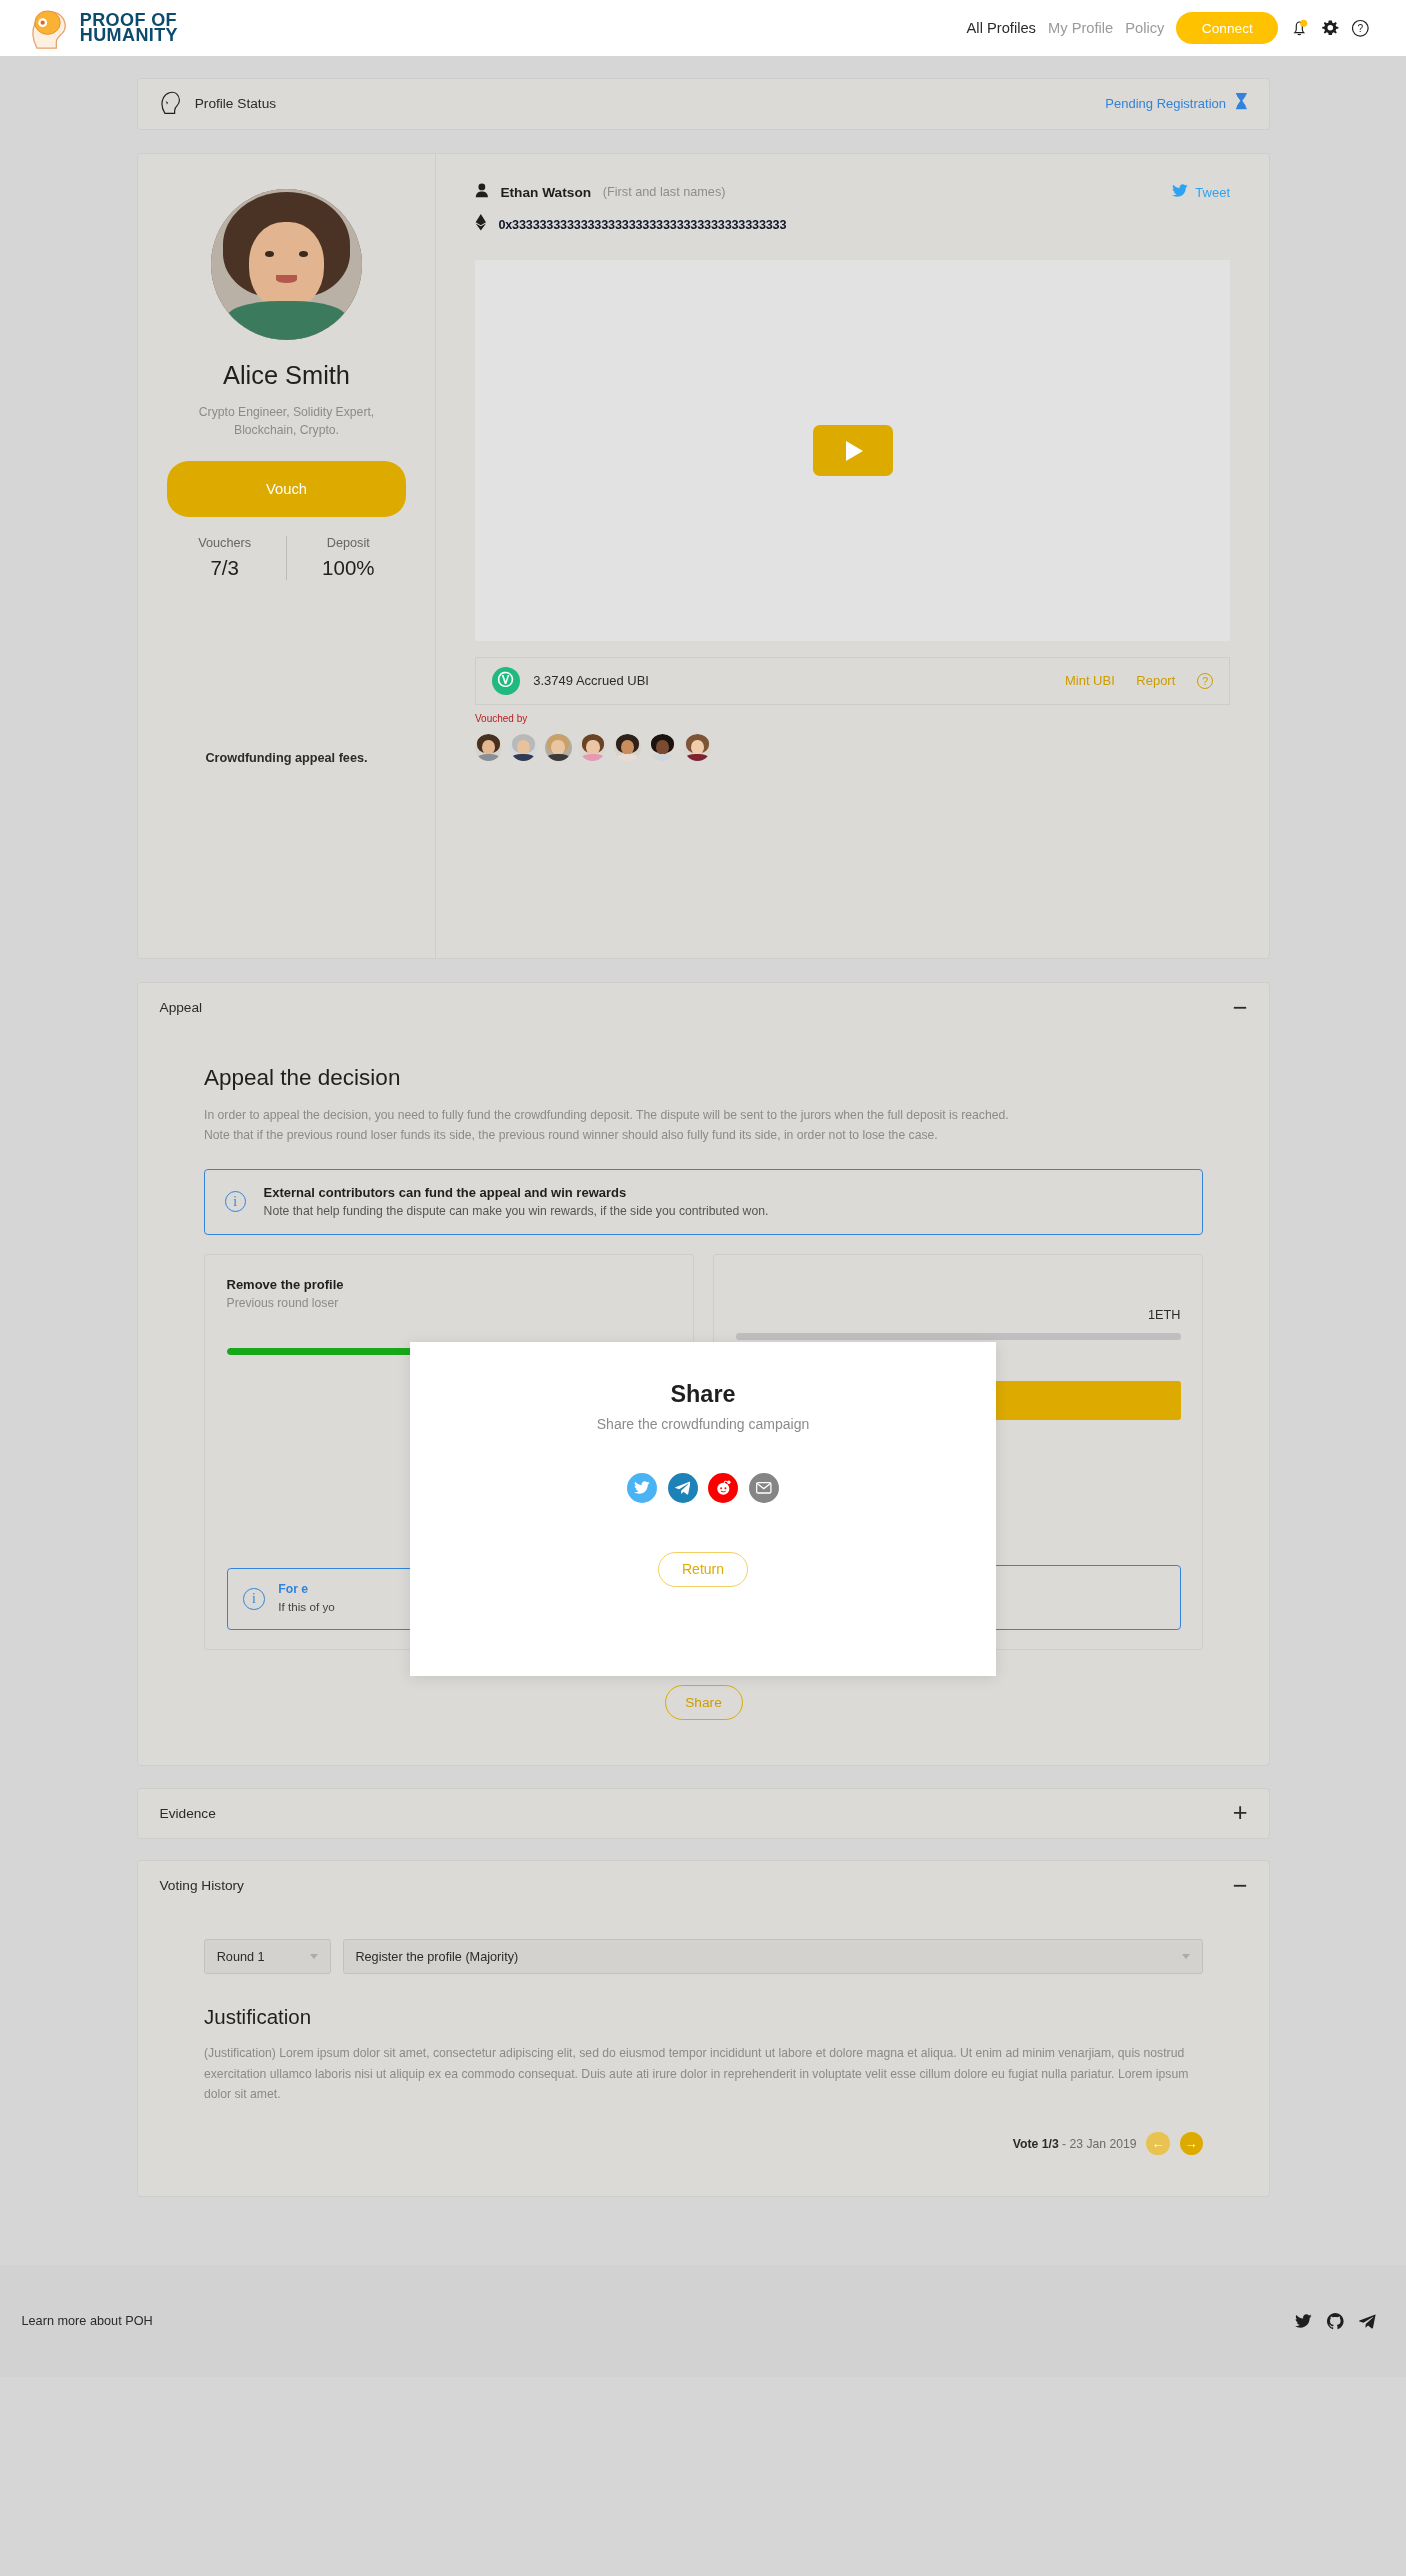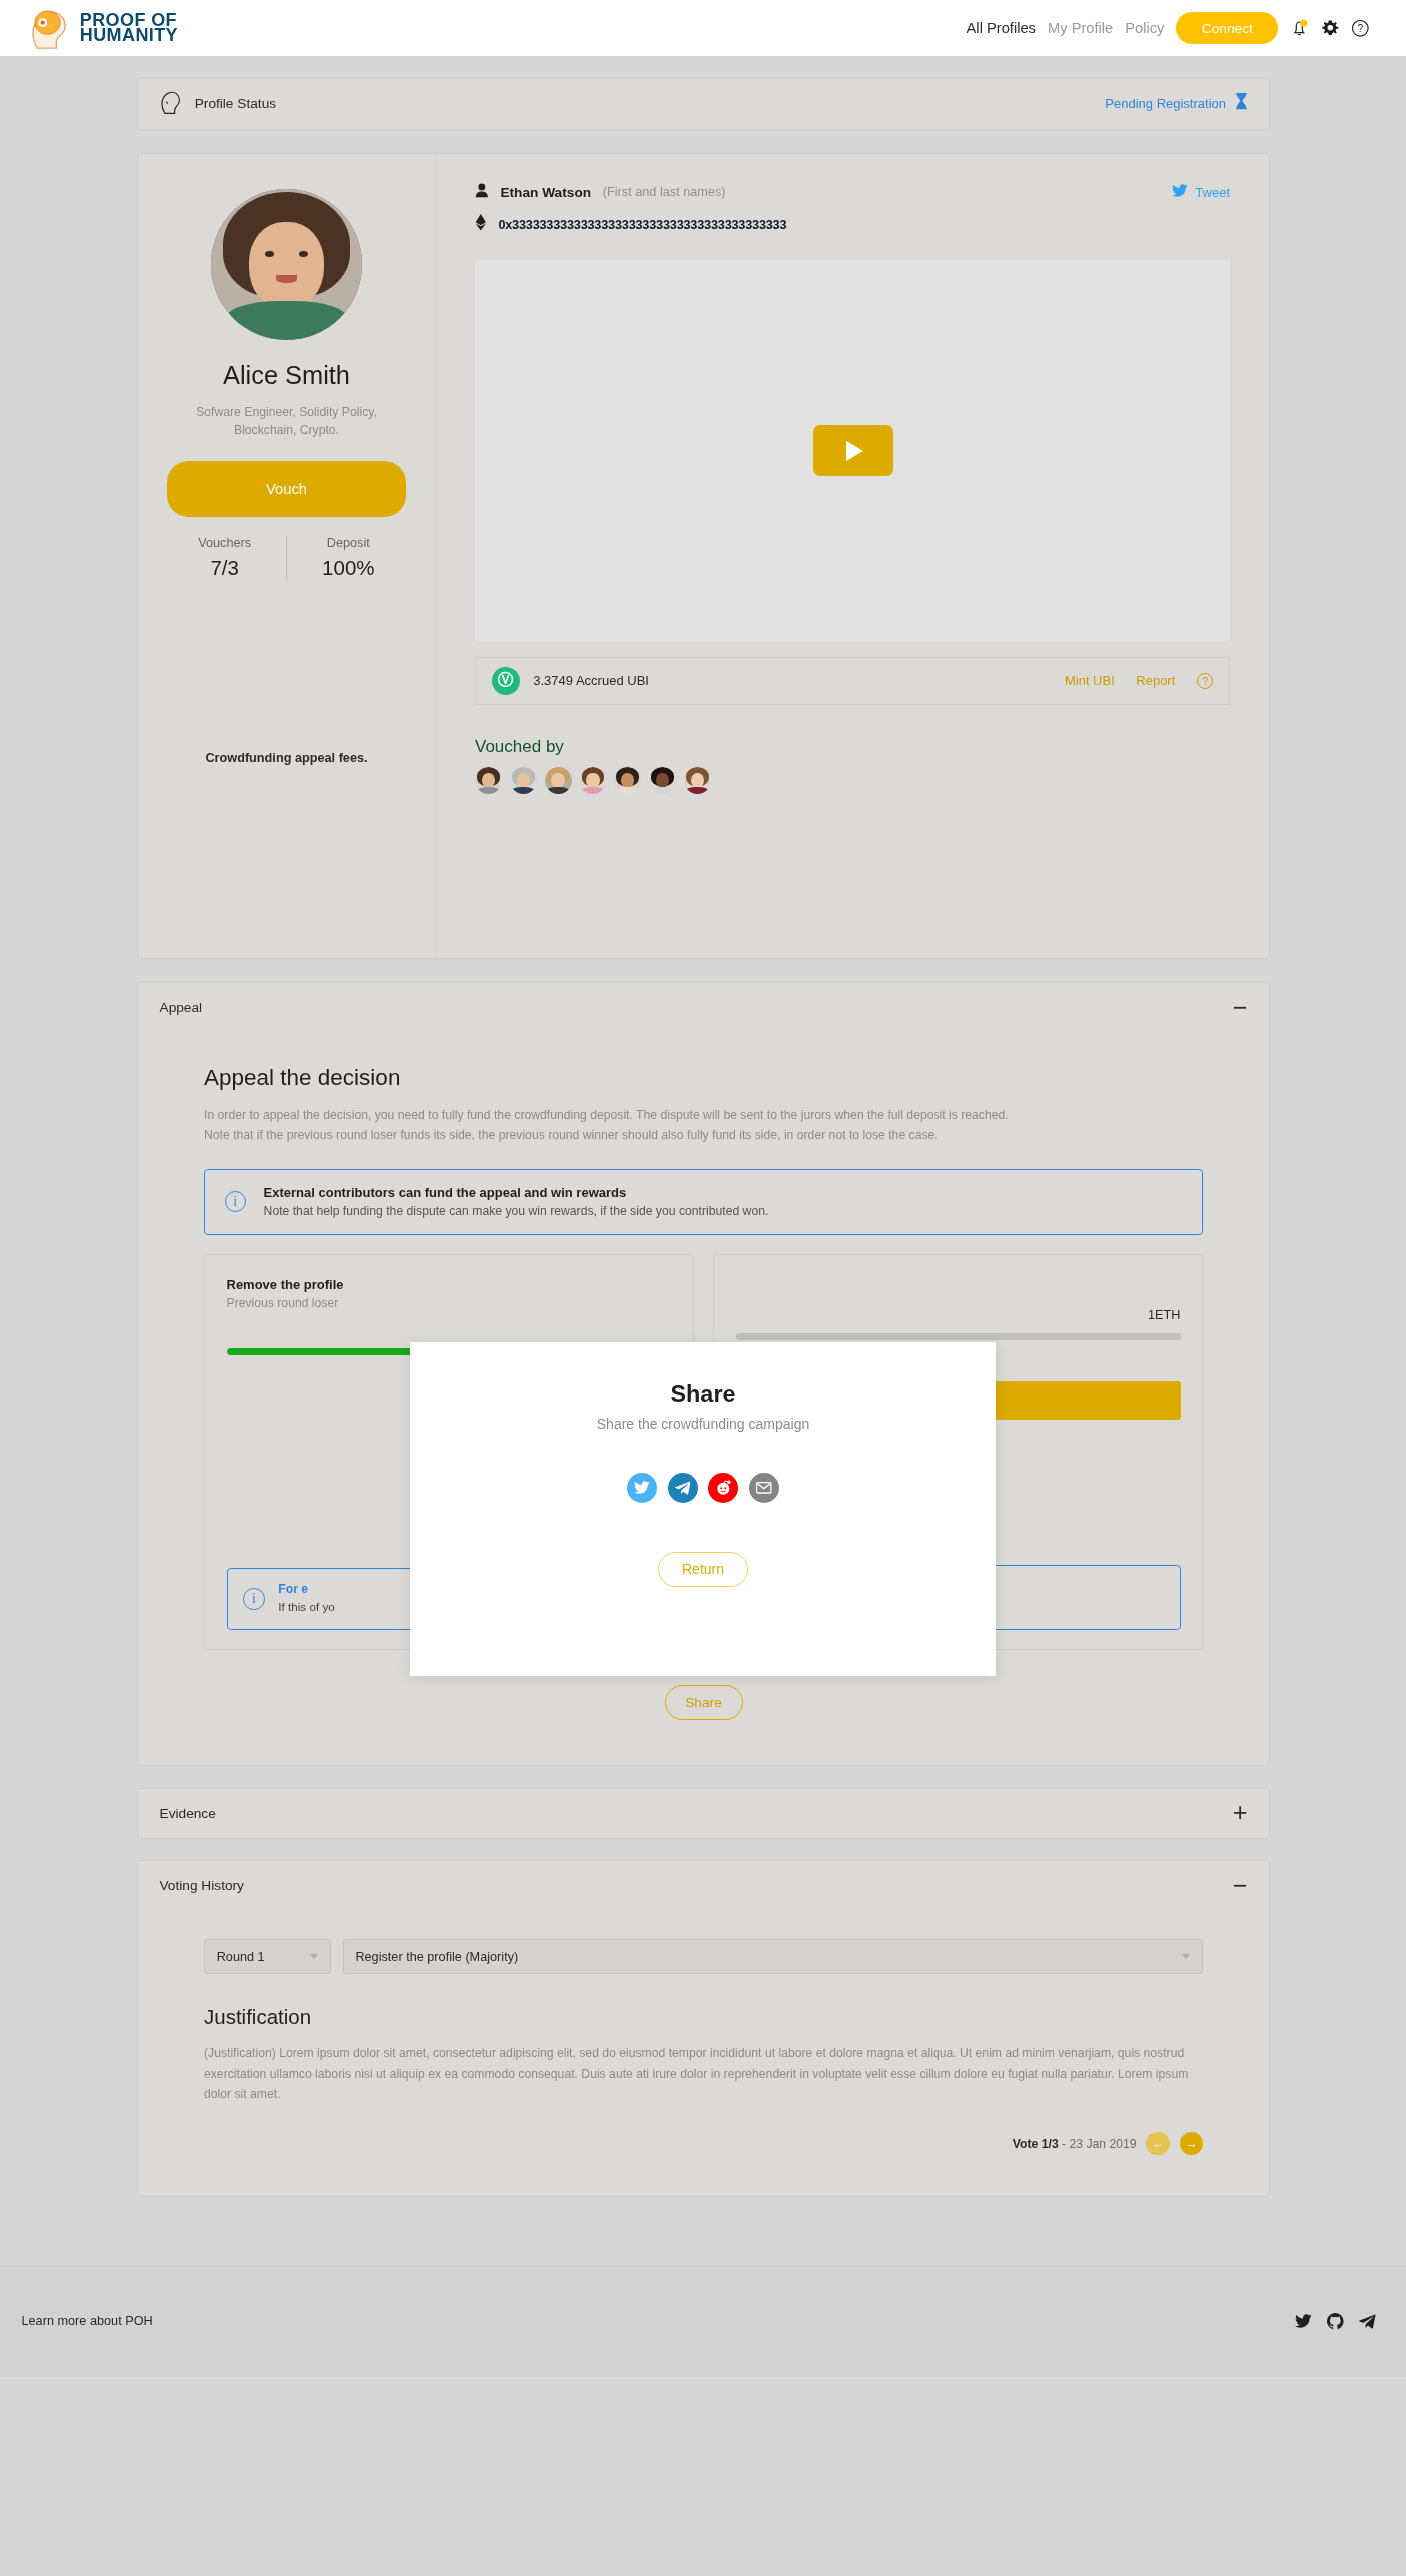--- a/index.html
+++ b/index.html
@@ -117,21 +117,21 @@
     color: #fff; font-size: 15.6px; font-weight: 700;
   }
   .ubi-text { font-size: 13px; color: #2b2b2b; }
   .ubi-right { display: flex; align-items: center; gap: 21.5px; }
   .ubi-link { font-size: 13px; color: #cc9c00; cursor: pointer; }
   .q-icon {
     width: 16.6px; height: 16.6px; border-radius: 50%; border: 1.4px solid #cc9c00;
     color: #cc9c00; font-size: 10.7px; display: flex; align-items: center;
     justify-content: center; cursor: pointer;
   }
-  .vouched-label { margin-top: 32px; font-size: 17px; color: #14532d; }
+  .vouched-label { margin-top: 8px; font-size: 10px; color: #b91c1c; }
   .vouchers { display: flex; gap: 7.8px; margin-top: 9.8px; }
   .vch { width: 27px; height: 27px; border-radius: 50%; overflow: hidden; cursor: pointer; position: relative; }
 
   
   .acc { margin-bottom: 21.5px; }
   .acc-head {
     height: 49px; display: flex; align-items: center; justify-content: space-between;
     padding: 0 21.5px; cursor: pointer;
   }
   .acc-title { font-size: 13.7px; color: #2b2b2b; }
@@ -328,21 +328,21 @@
             <div class="bg" style="background:#b9b1a6"></div>
             <div class="hair" style="background:#4a3225"></div>
             <div class="skin" style="background:#e2b48f"></div>
             <div class="body" style="background:#3c7a5e"></div>
             <div style="position:absolute;left:36%;top:41%;width:6%;height:4%;border-radius:50%;background:#3a2a1d"></div>
             <div style="position:absolute;left:58%;top:41%;width:6%;height:4%;border-radius:50%;background:#3a2a1d"></div>
             <div style="position:absolute;left:43%;top:57%;width:14%;height:5%;border-radius:0 0 50% 50%;background:#b4574f"></div>
           </div>
         </div>
         <div class="pname">Alice Smith</div>
-        <div class="pbio">Sofware Engineer, Solidity Policy, Blockchain, Crypto.</div>
+        <div class="pbio">Crypto Engineer, Solidity Expert, Blockchain, Crypto.</div>
         <button class="vouch-btn">Vouch</button>
         <div class="stats">
           <div class="stat">
             <div class="stat-label">Vouchers</div>
             <div class="stat-value">7/3</div>
           </div>
           <div class="stat">
             <div class="stat-label">Deposit</div>
             <div class="stat-value">100%</div>
           </div>

